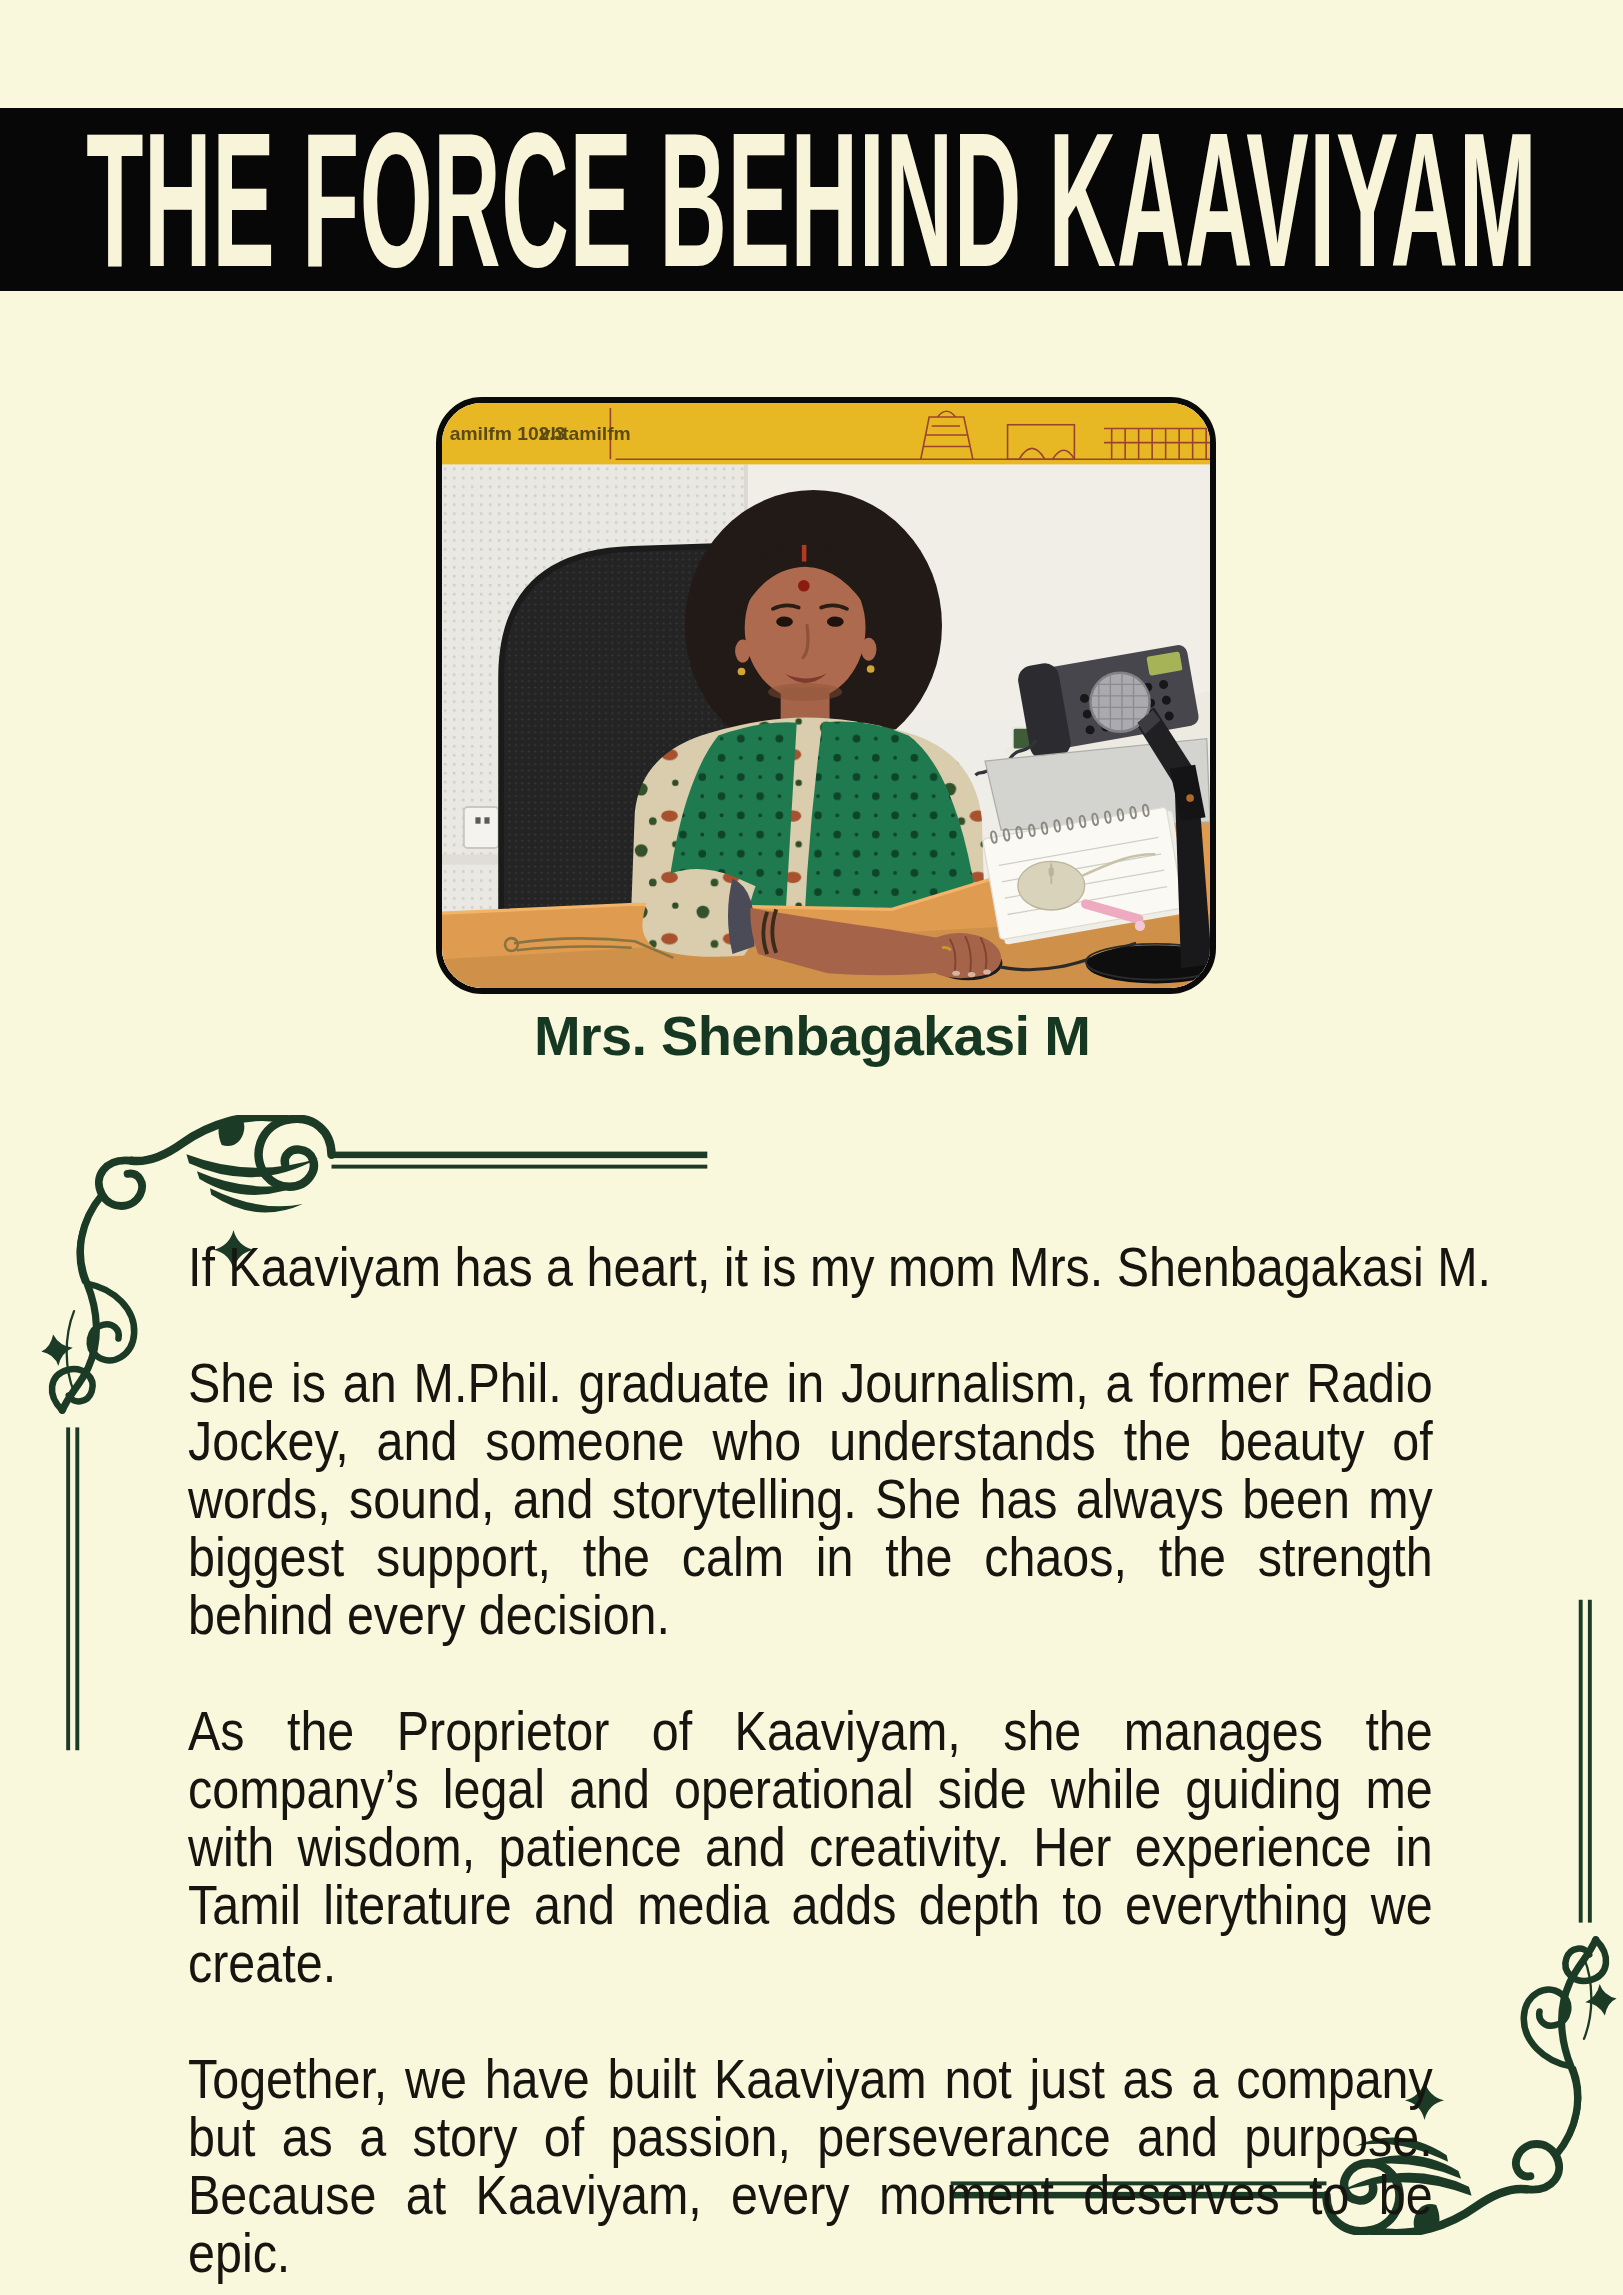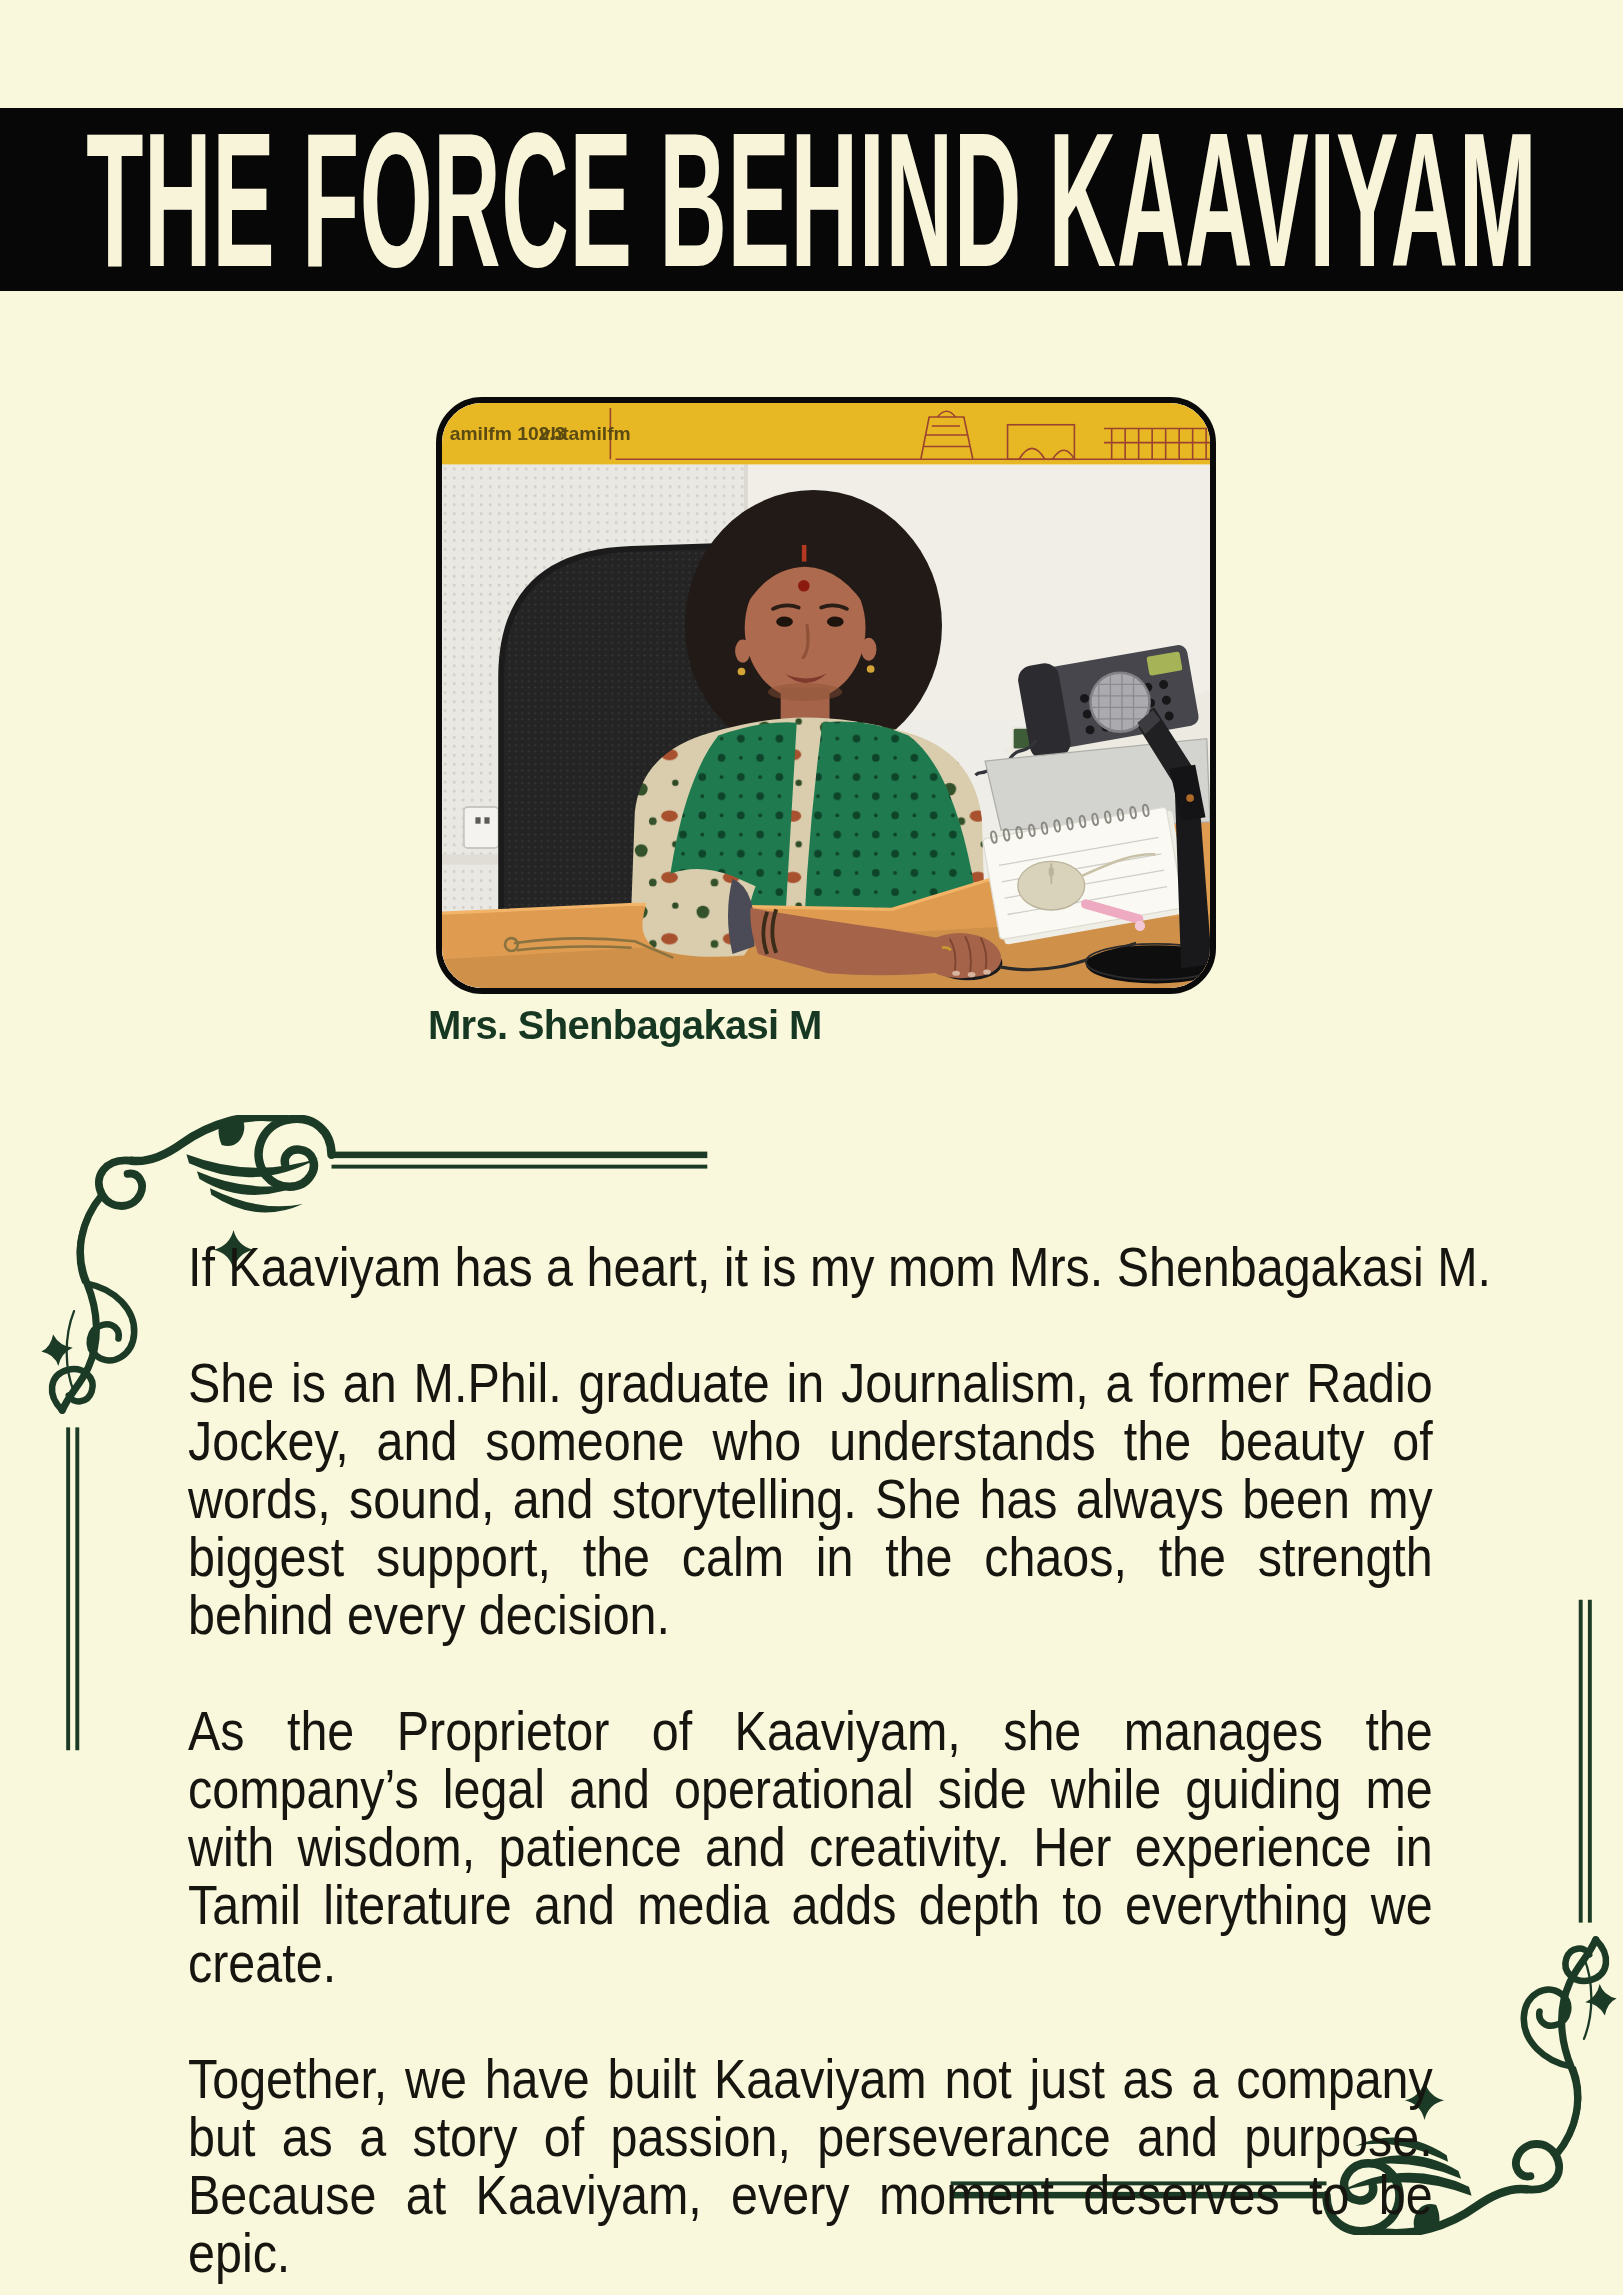--- a/index.html
+++ b/index.html
@@ -28,22 +28,22 @@
   .photo-frame{
     position:absolute;left:428px;top:389px;width:768px;height:585px;
     border:6.5px solid #0A0A0A;border-radius:46px;overflow:hidden;
     margin:8px;background:#EFEDE7;
   }
   .photo-frame svg{display:block;width:100%;height:100%;}
   .bannertext{font-family:"Liberation Sans",sans-serif;font-size:30px;font-weight:700;fill:#5B4A12;}
 
   .caption{
     position:absolute;left:428px;top:1003px;width:768px;
-    text-align:left;color:var(--caption,#163823);
-    font-size:40px;font-weight:700;letter-spacing:-0.7px;
+    text-align:center;color:var(--caption,#163823);
+    font-size:56px;font-weight:700;letter-spacing:-0.7px;
   }
 
   
   .ornament{position:absolute;width:693px;height:647px;}
   .ornament.tl{left:36px;top:1115px;}
   .ornament.br{left:929px;top:1588px;transform:rotate(180deg);}
   .orn-fill{fill:var(--ornament,#1C3B26);}
   .orn-stroke{fill:none;stroke:var(--ornament,#1C3B26);stroke-linecap:round;}
 
   

